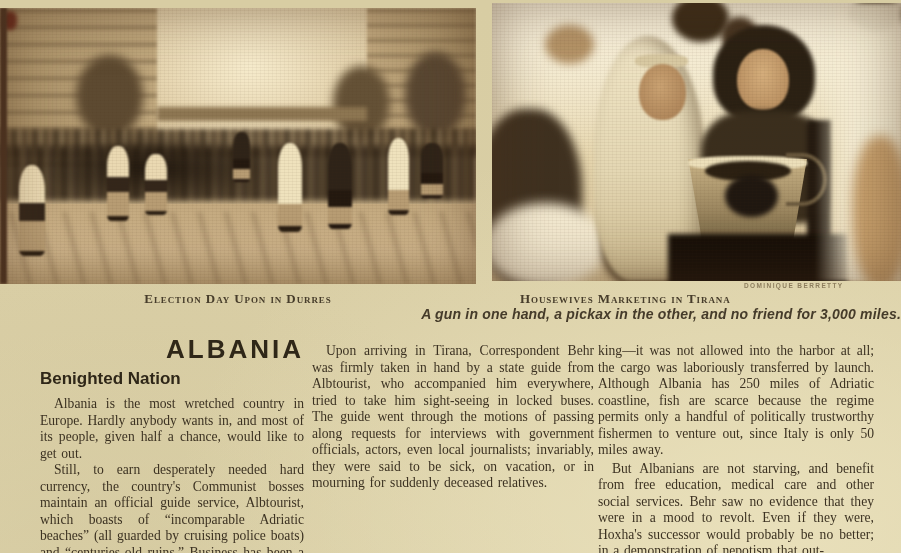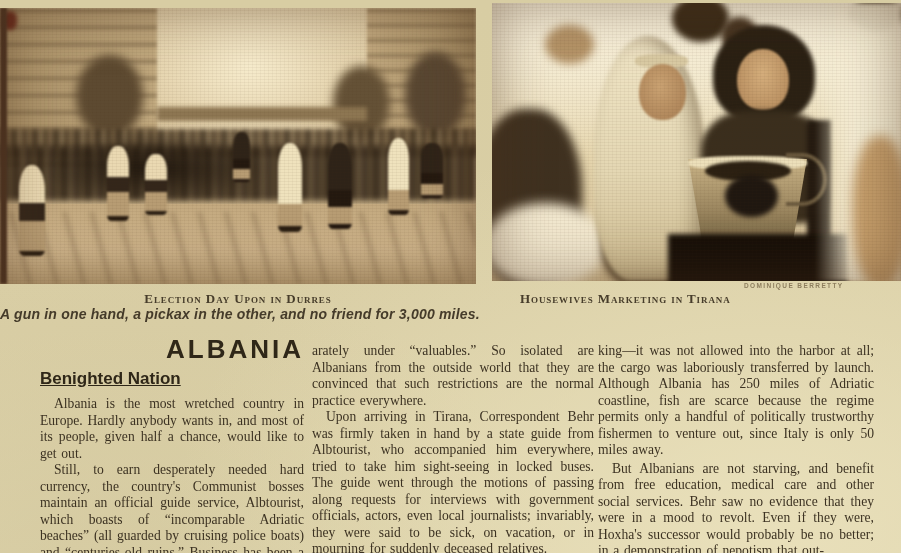--- a/index.html
+++ b/index.html
@@ -88,31 +88,31 @@
   .pr-hand{left:57%;top:62%;width:13%;height:15%;background:#1f1710;border-radius:50%;filter:blur(2.5px);}
   .pr-scale{left:43%;top:83%;width:44%;height:19%;background:#170f08;filter:blur(2.5px);}
   .pr-rightglow{left:79%;top:0;width:21%;height:100%;background:linear-gradient(90deg, rgba(246,238,214,0) 0%, rgba(246,238,214,.95) 45%);filter:blur(2px);}
   .pr-rightfig{left:88%;top:48%;width:14%;height:55%;background:#c59e6b;border-radius:45%;filter:blur(6px);}
 
   
   .caption{position:absolute;font-family:"Liberation Serif", serif;font-variant:small-caps;font-weight:bold;font-size:13px;letter-spacing:.9px;color:#473d2b;}
   .caption-left{left:0;top:291px;width:476px;text-align:center;}
   .caption-right{left:520px;top:291px;width:400px;text-align:left;}
   .credit{position:absolute;left:744px;top:282px;font-family:"Liberation Sans", sans-serif;font-size:6.5px;font-weight:bold;letter-spacing:1.4px;color:#8d7e5e;}
-  .tagline{position:absolute;left:0;top:306px;width:901px;text-align:left;font-family:"Liberation Sans", sans-serif;font-style:italic;font-weight:bold;font-size:14px;color:#453b2a;letter-spacing:.2px;}
+  .tagline{position:absolute;left:0;top:306px;width:901px;text-align:right;font-family:"Liberation Sans", sans-serif;font-style:italic;font-weight:bold;font-size:14px;color:#453b2a;letter-spacing:.2px;}
 
   
   .col{position:absolute;}
   .col p{margin:0;font-size:13.6px;line-height:16.5px;text-align:justify;word-spacing:1.3px;}
   .col p.indent{text-indent:14px;}
   .col-1{left:40px;top:334px;width:264px;}
   .col-2{left:312px;top:343px;width:282px;}
   .col-3{left:598px;top:343px;width:276px;}
   .section-title{margin:0 0 4px 0;font-family:"Liberation Sans", sans-serif;font-weight:bold;font-size:26px;letter-spacing:3px;text-align:right;color:#2f2718;}
-  .headline{margin:0 0 7px 0;font-family:"Liberation Sans", sans-serif;font-weight:bold;font-size:17px;color:#2f2718;text-decoration:underline;}
+  .headline{margin:0 0 7px 0;font-family:"Liberation Sans", sans-serif;font-weight:bold;font-size:17px;color:#2f2718;}
   .col-3 p.indent{margin-top:2px;}
 </style>
 </head>
 <body>
 
 <div class="page">
 
   <figure class="photo photo-left" style="margin:0;">
     <div class="pl-sky"></div>
     <div class="pl-bldgL"></div>
@@ -174,21 +174,20 @@
   <div class="tagline">A gun in one hand, a pickax in the other, and no friend for 3,000 miles.</div>
 
   <div class="col col-1">
     <h1 class="section-title">ALBANIA</h1>
     <h2 class="headline">Benighted Nation</h2>
     <p class="indent">Albania is the most wretched country in Europe. Hardly anybody wants in, and most of its people, given half a chance, would like to get out.</p>
     <p class="indent">Still, to earn desperately needed hard currency, the country's Communist bosses maintain an official guide service, Albtourist, which boasts of “incomparable Adriatic beaches” (all guarded by cruising police boats) and “centuries-old ruins.” Business has been a little slack for Albtourist in the other satellite countries</p>
   </div>
 
   <div class="col col-2">
-    <p>arately under “valuables.” So isolated are Albanians from the outside world that they are convinced that such restrictions are the normal practice everywhere.</p>
     <p class="indent">Upon arriving in Tirana, Correspondent Behr was firmly taken in hand by a state guide from Albtourist, who accompanied him everywhere, tried to take him sight-seeing in locked buses. The guide went through the motions of passing along requests for interviews with government officials, actors, even local journalists; invariably, they were said to be sick, on vacation, or in mourning for suddenly deceased relatives.</p>
   </div>
 
   <div class="col col-3">
     <p>king—it was not allowed into the harbor at all; the cargo was laboriously transferred by launch. Although Albania has 250 miles of Adriatic coastline, fish are scarce because the regime permits only a handful of politically trustworthy fishermen to venture out, since Italy is only 50 miles away.</p>
     <p class="indent">But Albanians are not starving, and benefit from free education, medical care and other social services. Behr saw no evidence that they were in a mood to revolt. Even if they were, Hoxha's successor would probably be no better; in a demonstration of nepotism that out-</p>
   </div>
 
 </div>
 

